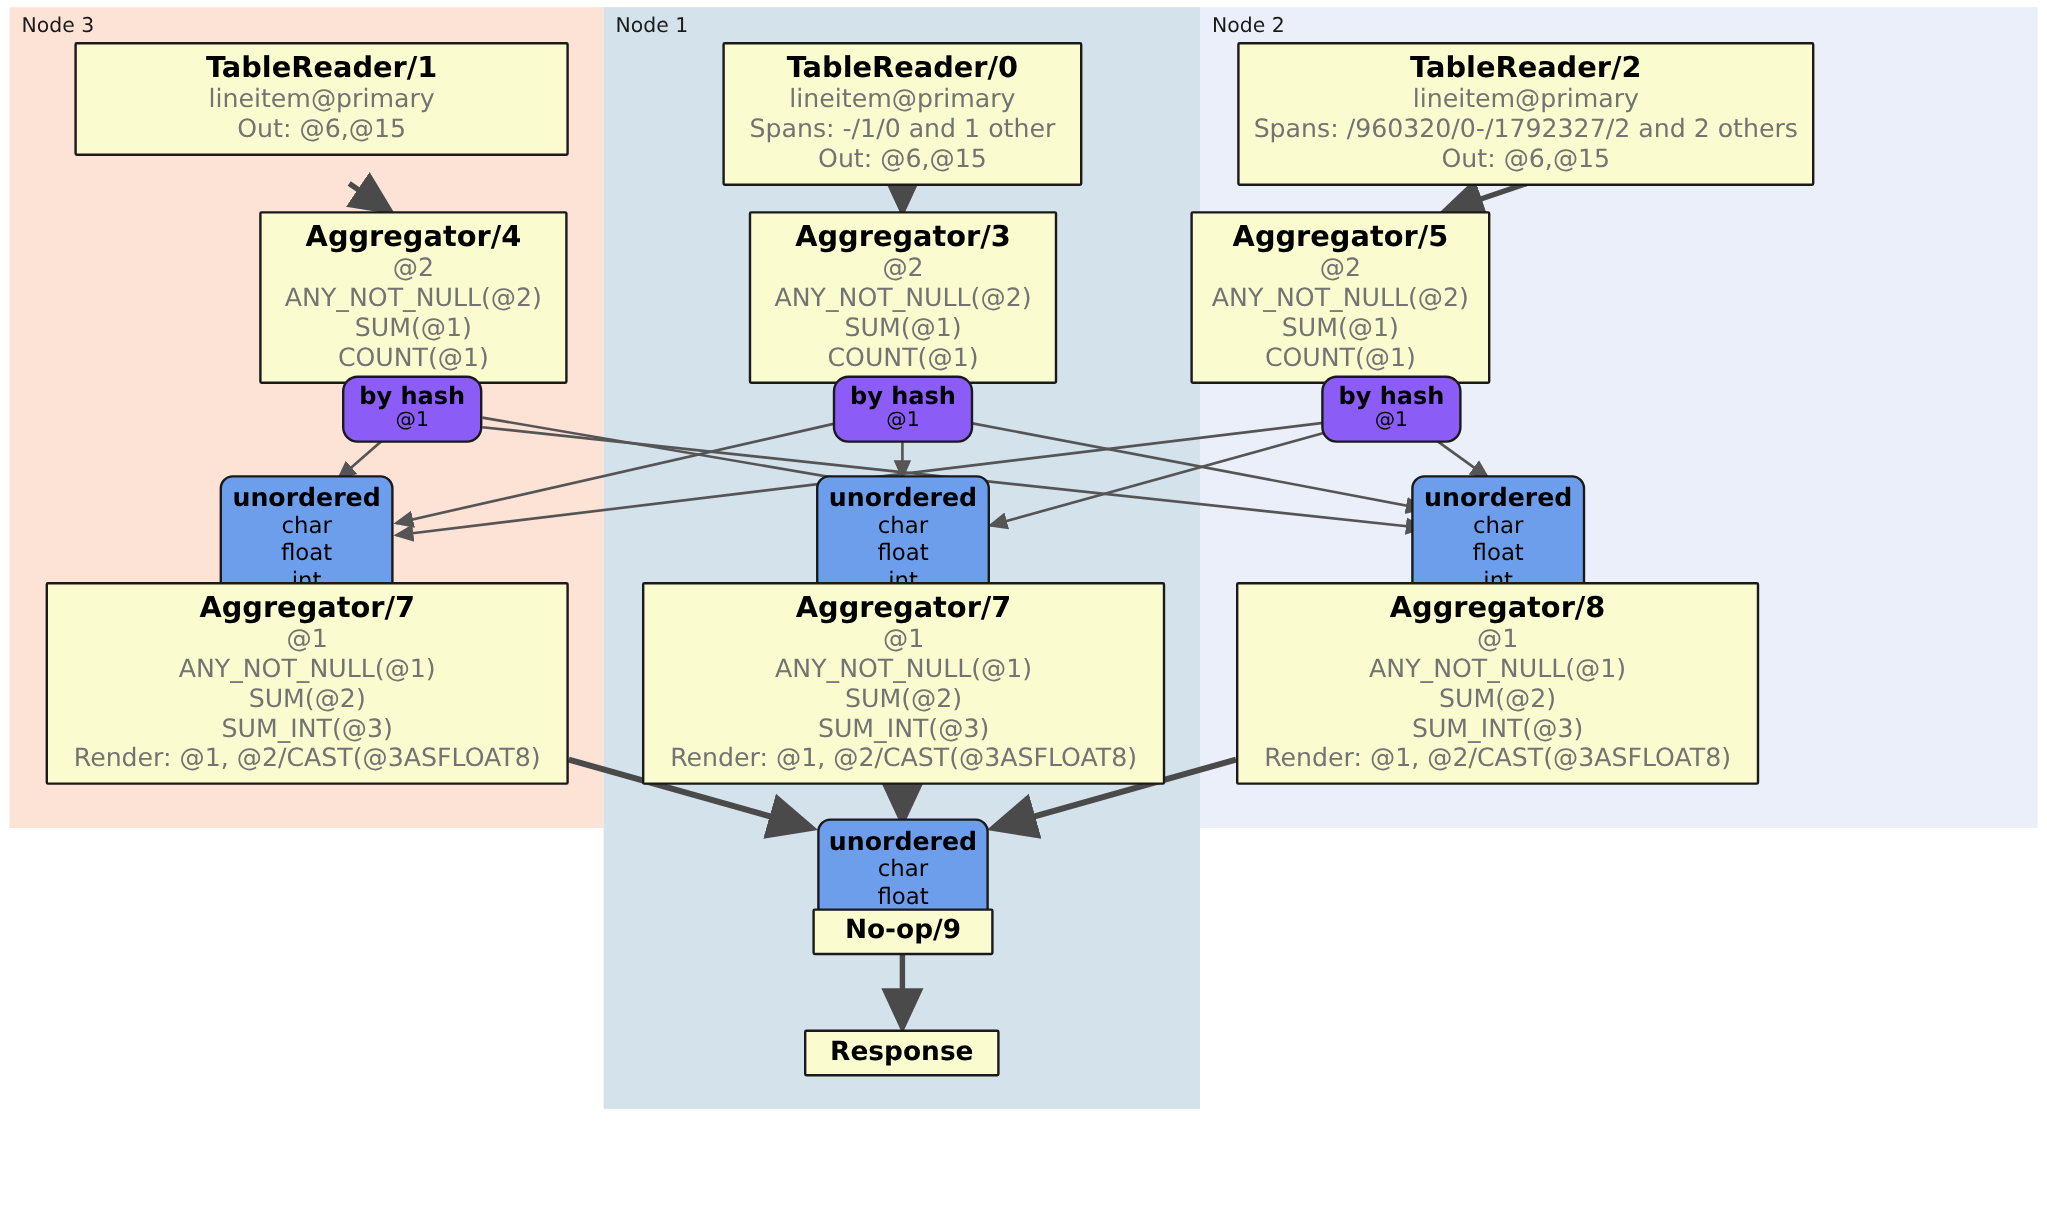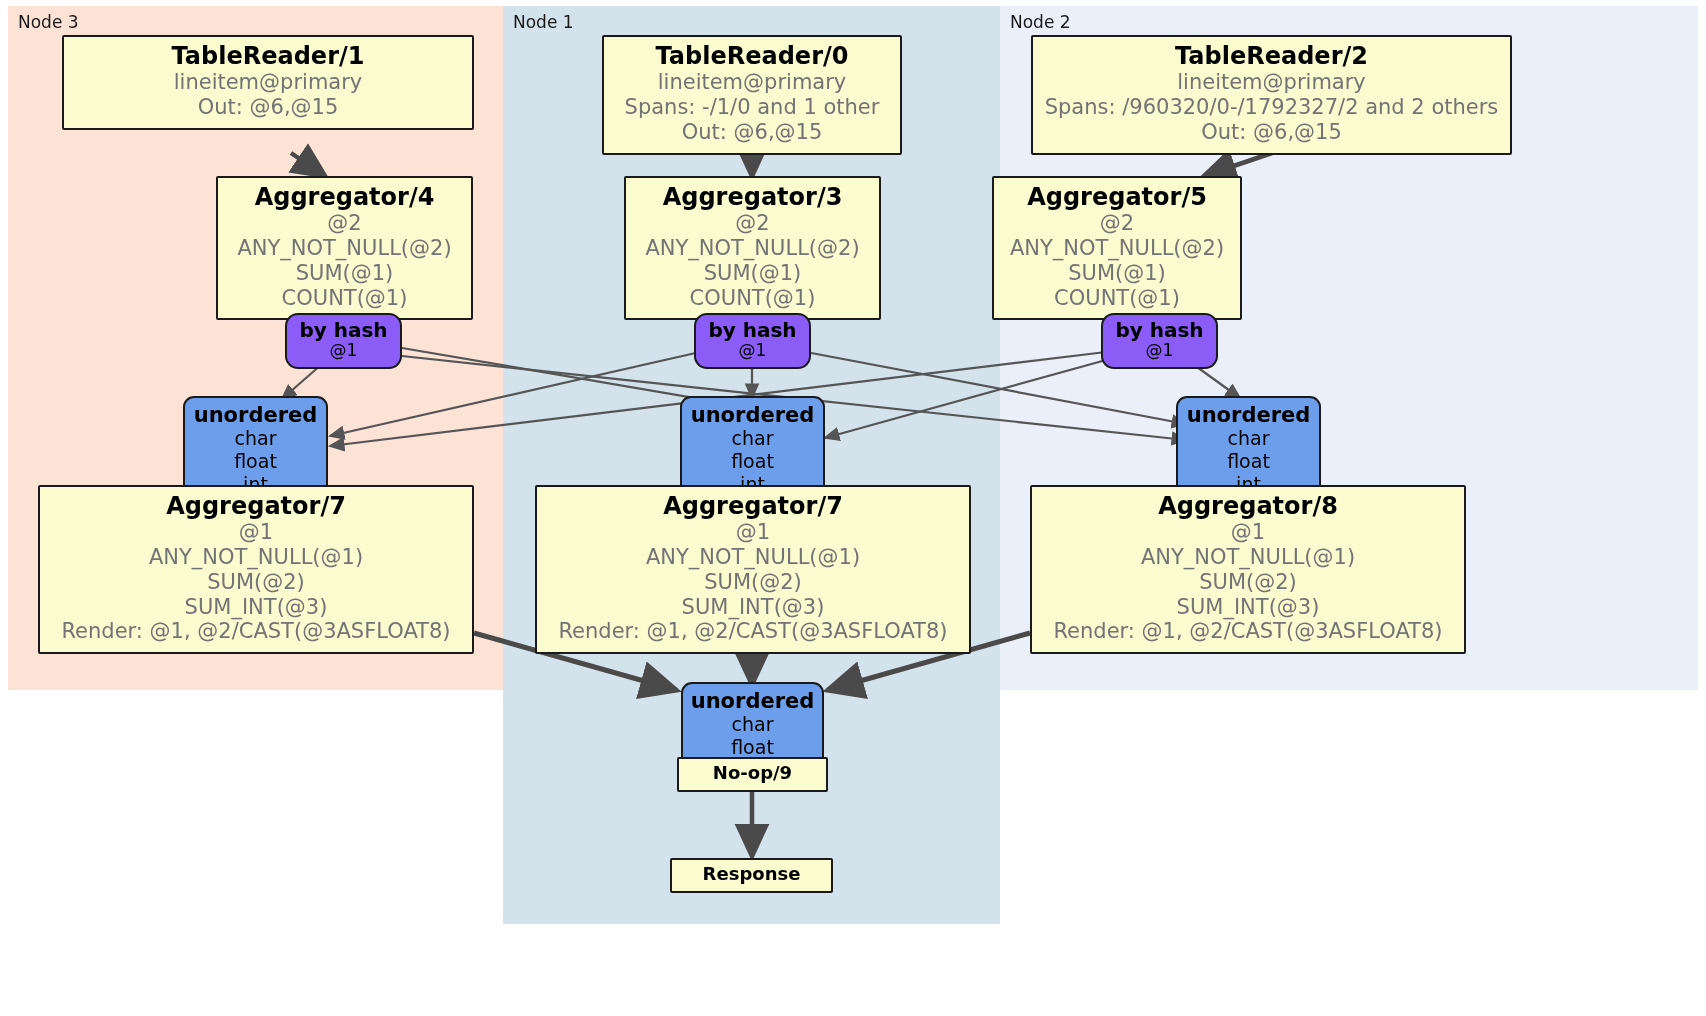--- a/index.html
+++ b/index.html
@@ -20,21 +20,21 @@
 
   .router{background:#8b5cf6;border:2px solid #1a1a1a;border-radius:13px;padding:4px 12px 6px 12px;text-align:right;}
   .router .t{font-weight:bold;font-size:20px;line-height:1.1;color:#000;}
   .router .l{font-size:17px;line-height:1.15;color:#000;}
 
   .recv{background:#6d9eeb;border:2px solid #1a1a1a;border-radius:11px;padding:5px 12px 7px 12px;}
   .recv .t{font-weight:bold;font-size:21px;line-height:1.15;color:#000;}
   .recv .l{font-size:19px;line-height:1.2;color:#000;}
 
   .small{padding:4px 14px 6px 14px;}
-  .small .t{font-size:18px;}
+  .small .t{font-size:22px;}
 </style>
 </head>
 <body>
 
 <div id="stage">
 
   <div class="panel" style="left:8px;top:6px;width:495px;height:684px;background:#fce3d6;">
     <span class="panel-label">Node 3</span>
   </div>
 

